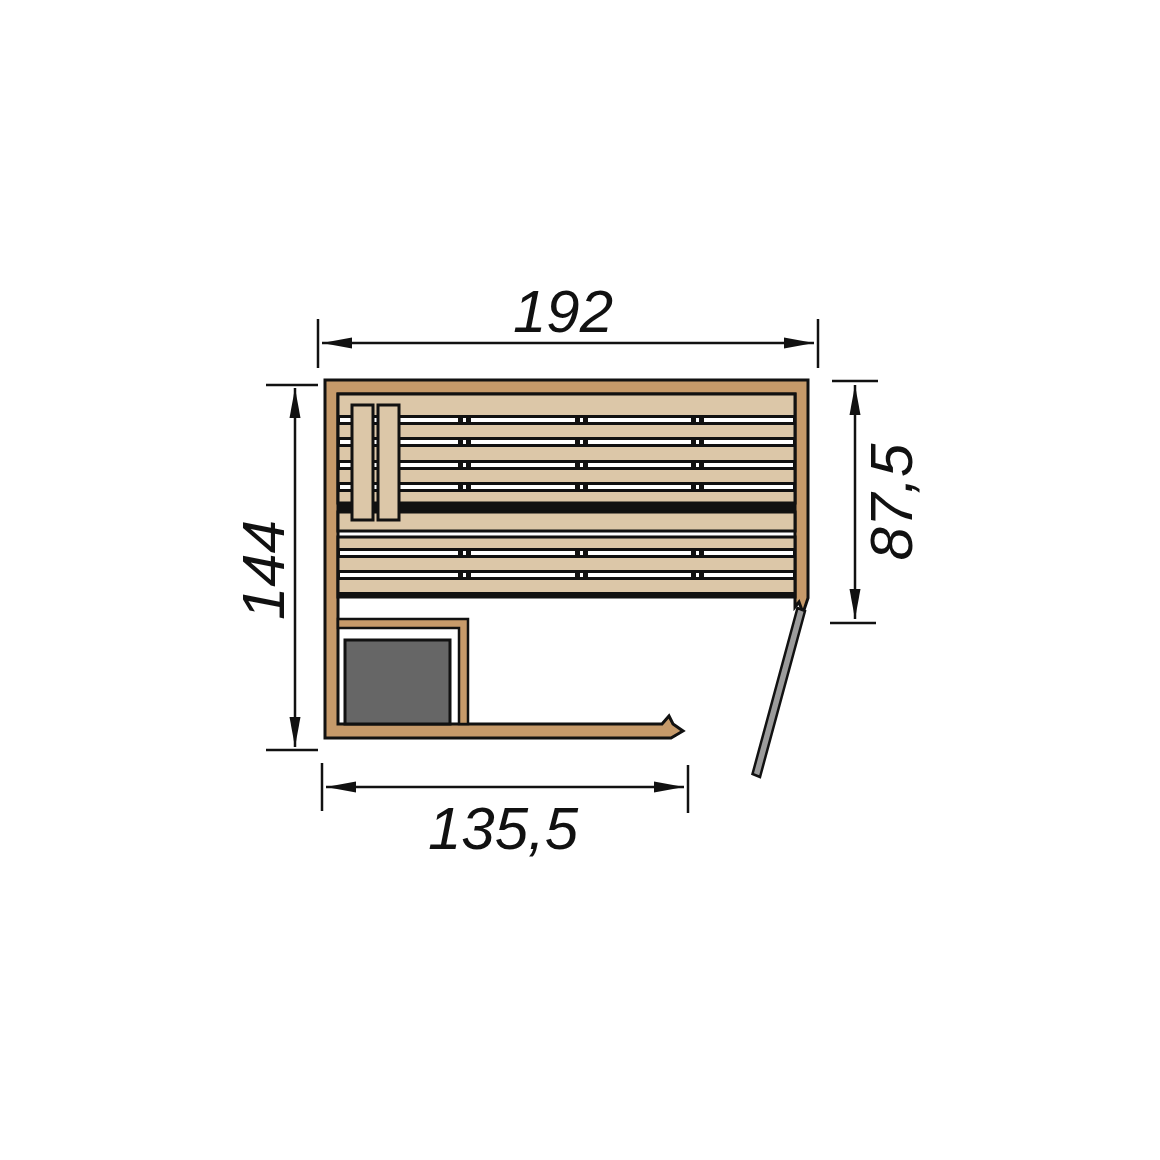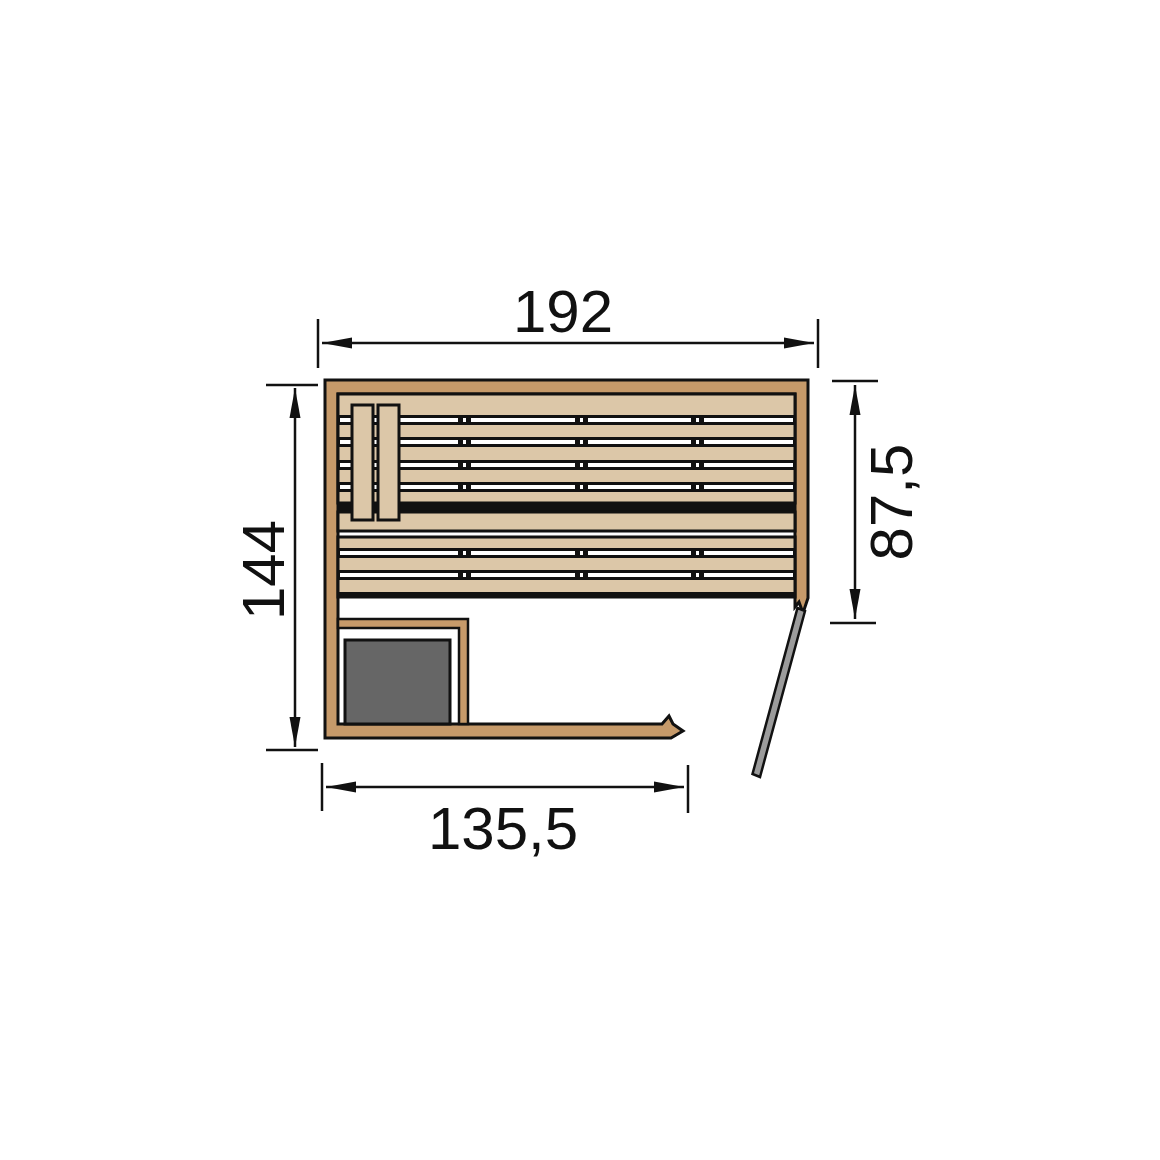--- a/index.html
+++ b/index.html
@@ -6,20 +6,21 @@
     margin: 0;
     padding: 0;
     background: #ffffff;
   }
   .stage {
     width: 1160px;
     height: 1160px;
     background: #ffffff;
     position: relative;
     overflow: hidden;
+    font-style: italic;
   }
   svg {
     display: block;
   }
   .dim-text {
     font-family: "Liberation Sans", sans-serif;
     font-size: 60px;
     fill: #111111;
   }
 </style>

